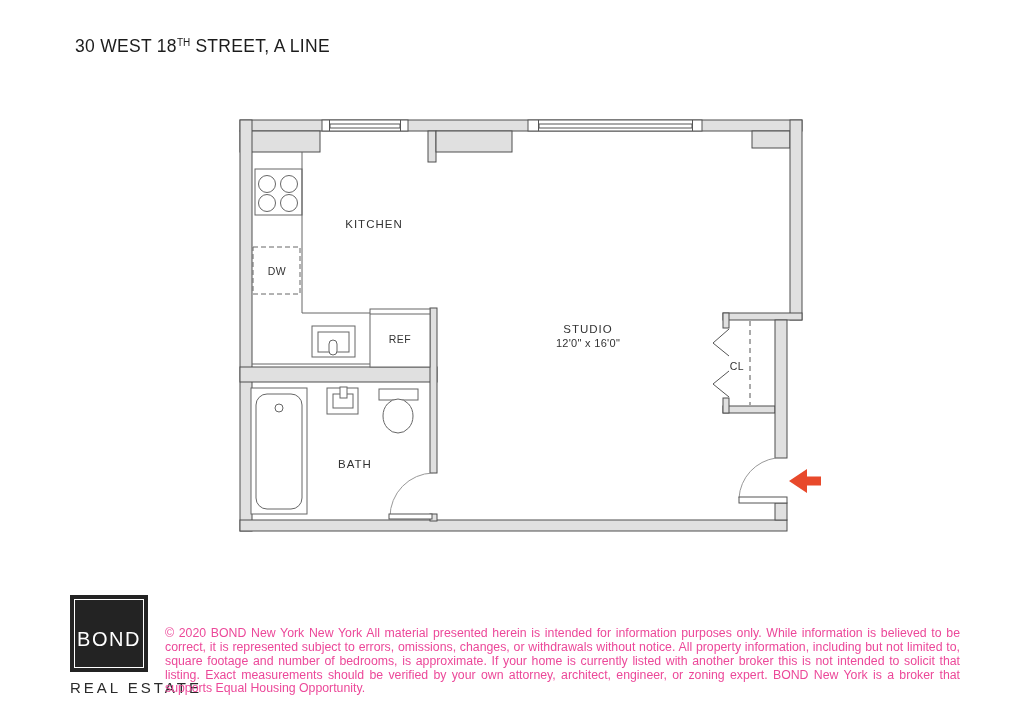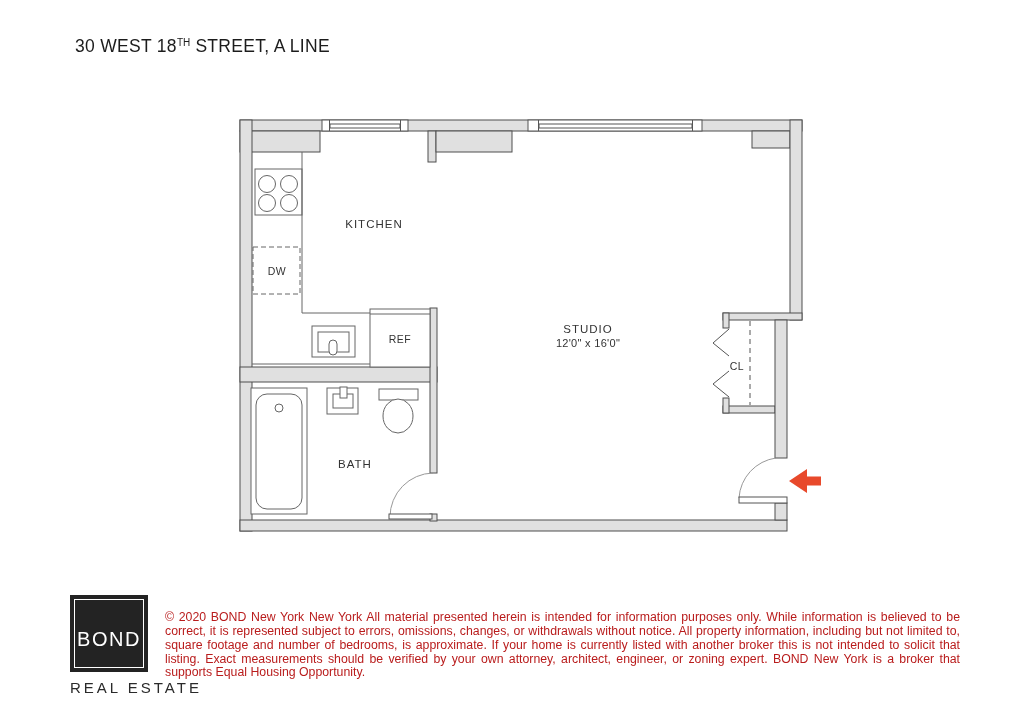--- a/index.html
+++ b/index.html
@@ -20,22 +20,22 @@
   .logo-square{
     width:78px;height:77px;background:#232323;position:relative;box-sizing:border-box;
     display:flex;align-items:center;justify-content:center;
   }
   .logo-frame{position:absolute;left:4px;top:4px;right:4px;bottom:4px;border:1.5px solid #ffffff;}
   .logo-word{color:#ffffff;font-size:20px;letter-spacing:1.5px;font-weight:normal;position:relative;top:6px;}
   .logo-sub{
     margin-top:7px;text-align:center;font-size:15px;letter-spacing:3px;color:#2a2a2a;white-space:nowrap;
   }
   .disclaimer{
-    position:absolute;left:165px;top:599px;width:795px;
-    font-size:12.3px;line-height:13.8px;text-align:justify;color:#b91c1c;
+    position:absolute;left:165px;top:615px;width:795px;
+    font-size:12.3px;line-height:13.8px;text-align:justify;color:#ec4899;
   }
 </style>
 </head>
 <body>
 
 <h1 class="page-title"><span>30 WEST 18</span><sup>TH</sup><span> STREET, A LINE</span></h1>
 
 <svg class="plan-svg" width="1024" height="724" viewBox="0 0 1024 724" xmlns="http://www.w3.org/2000/svg">
 
   <g stroke="#4f4f4f" stroke-width="1" fill="#e0e0e0">

